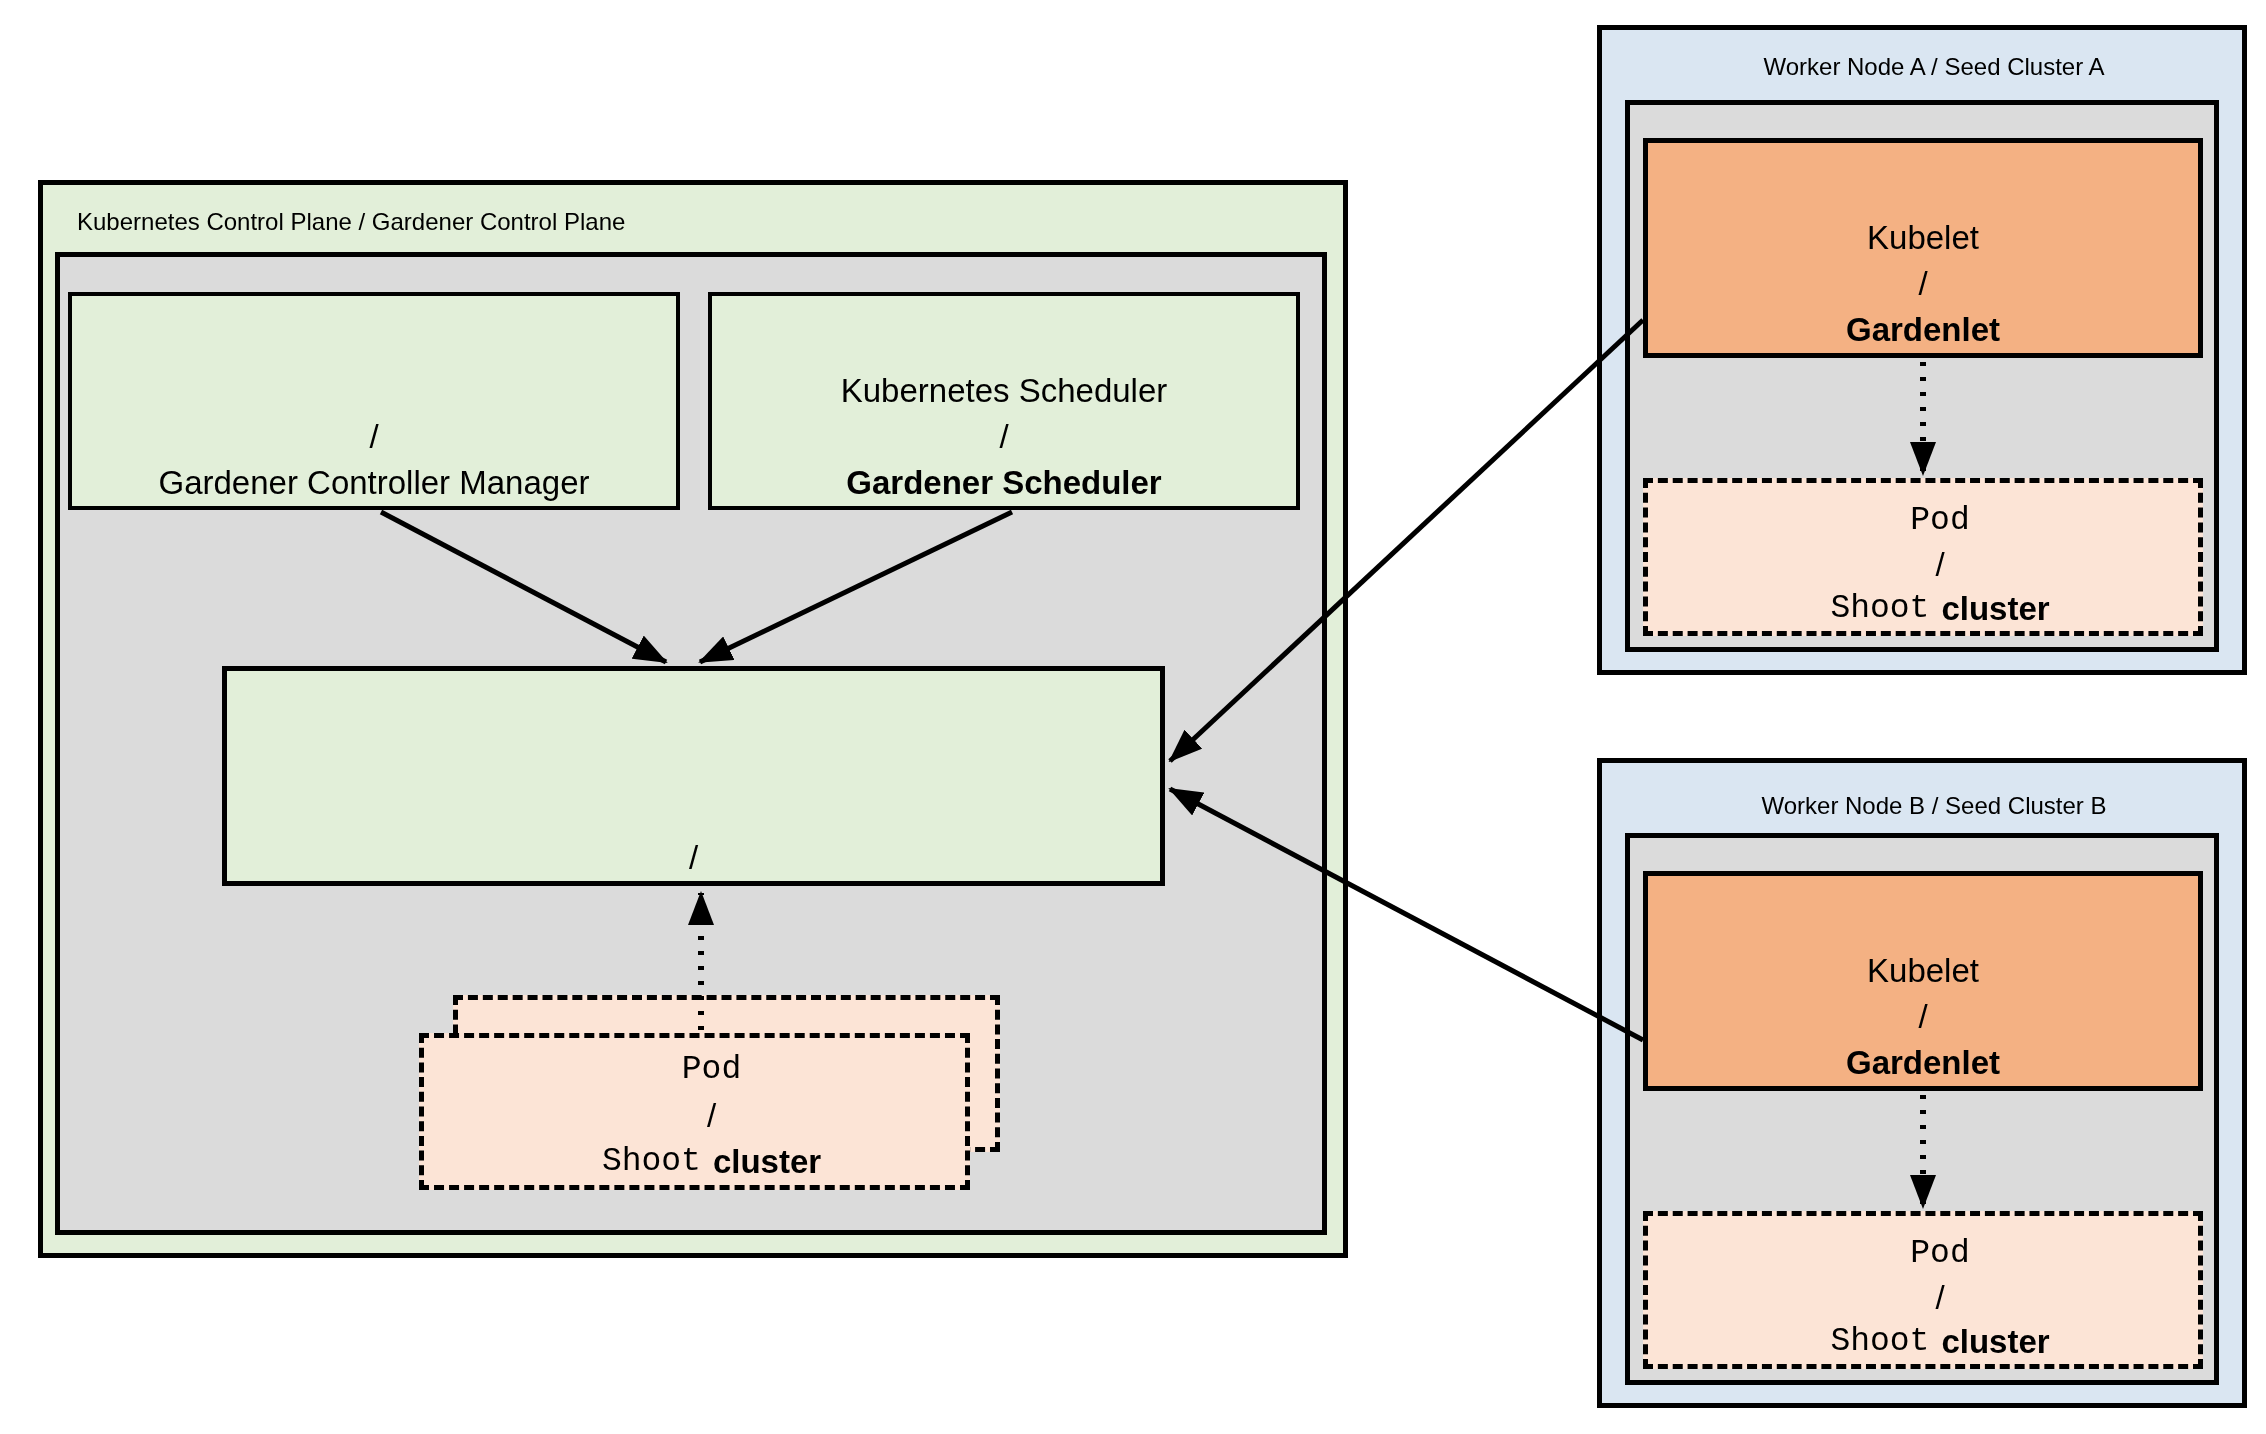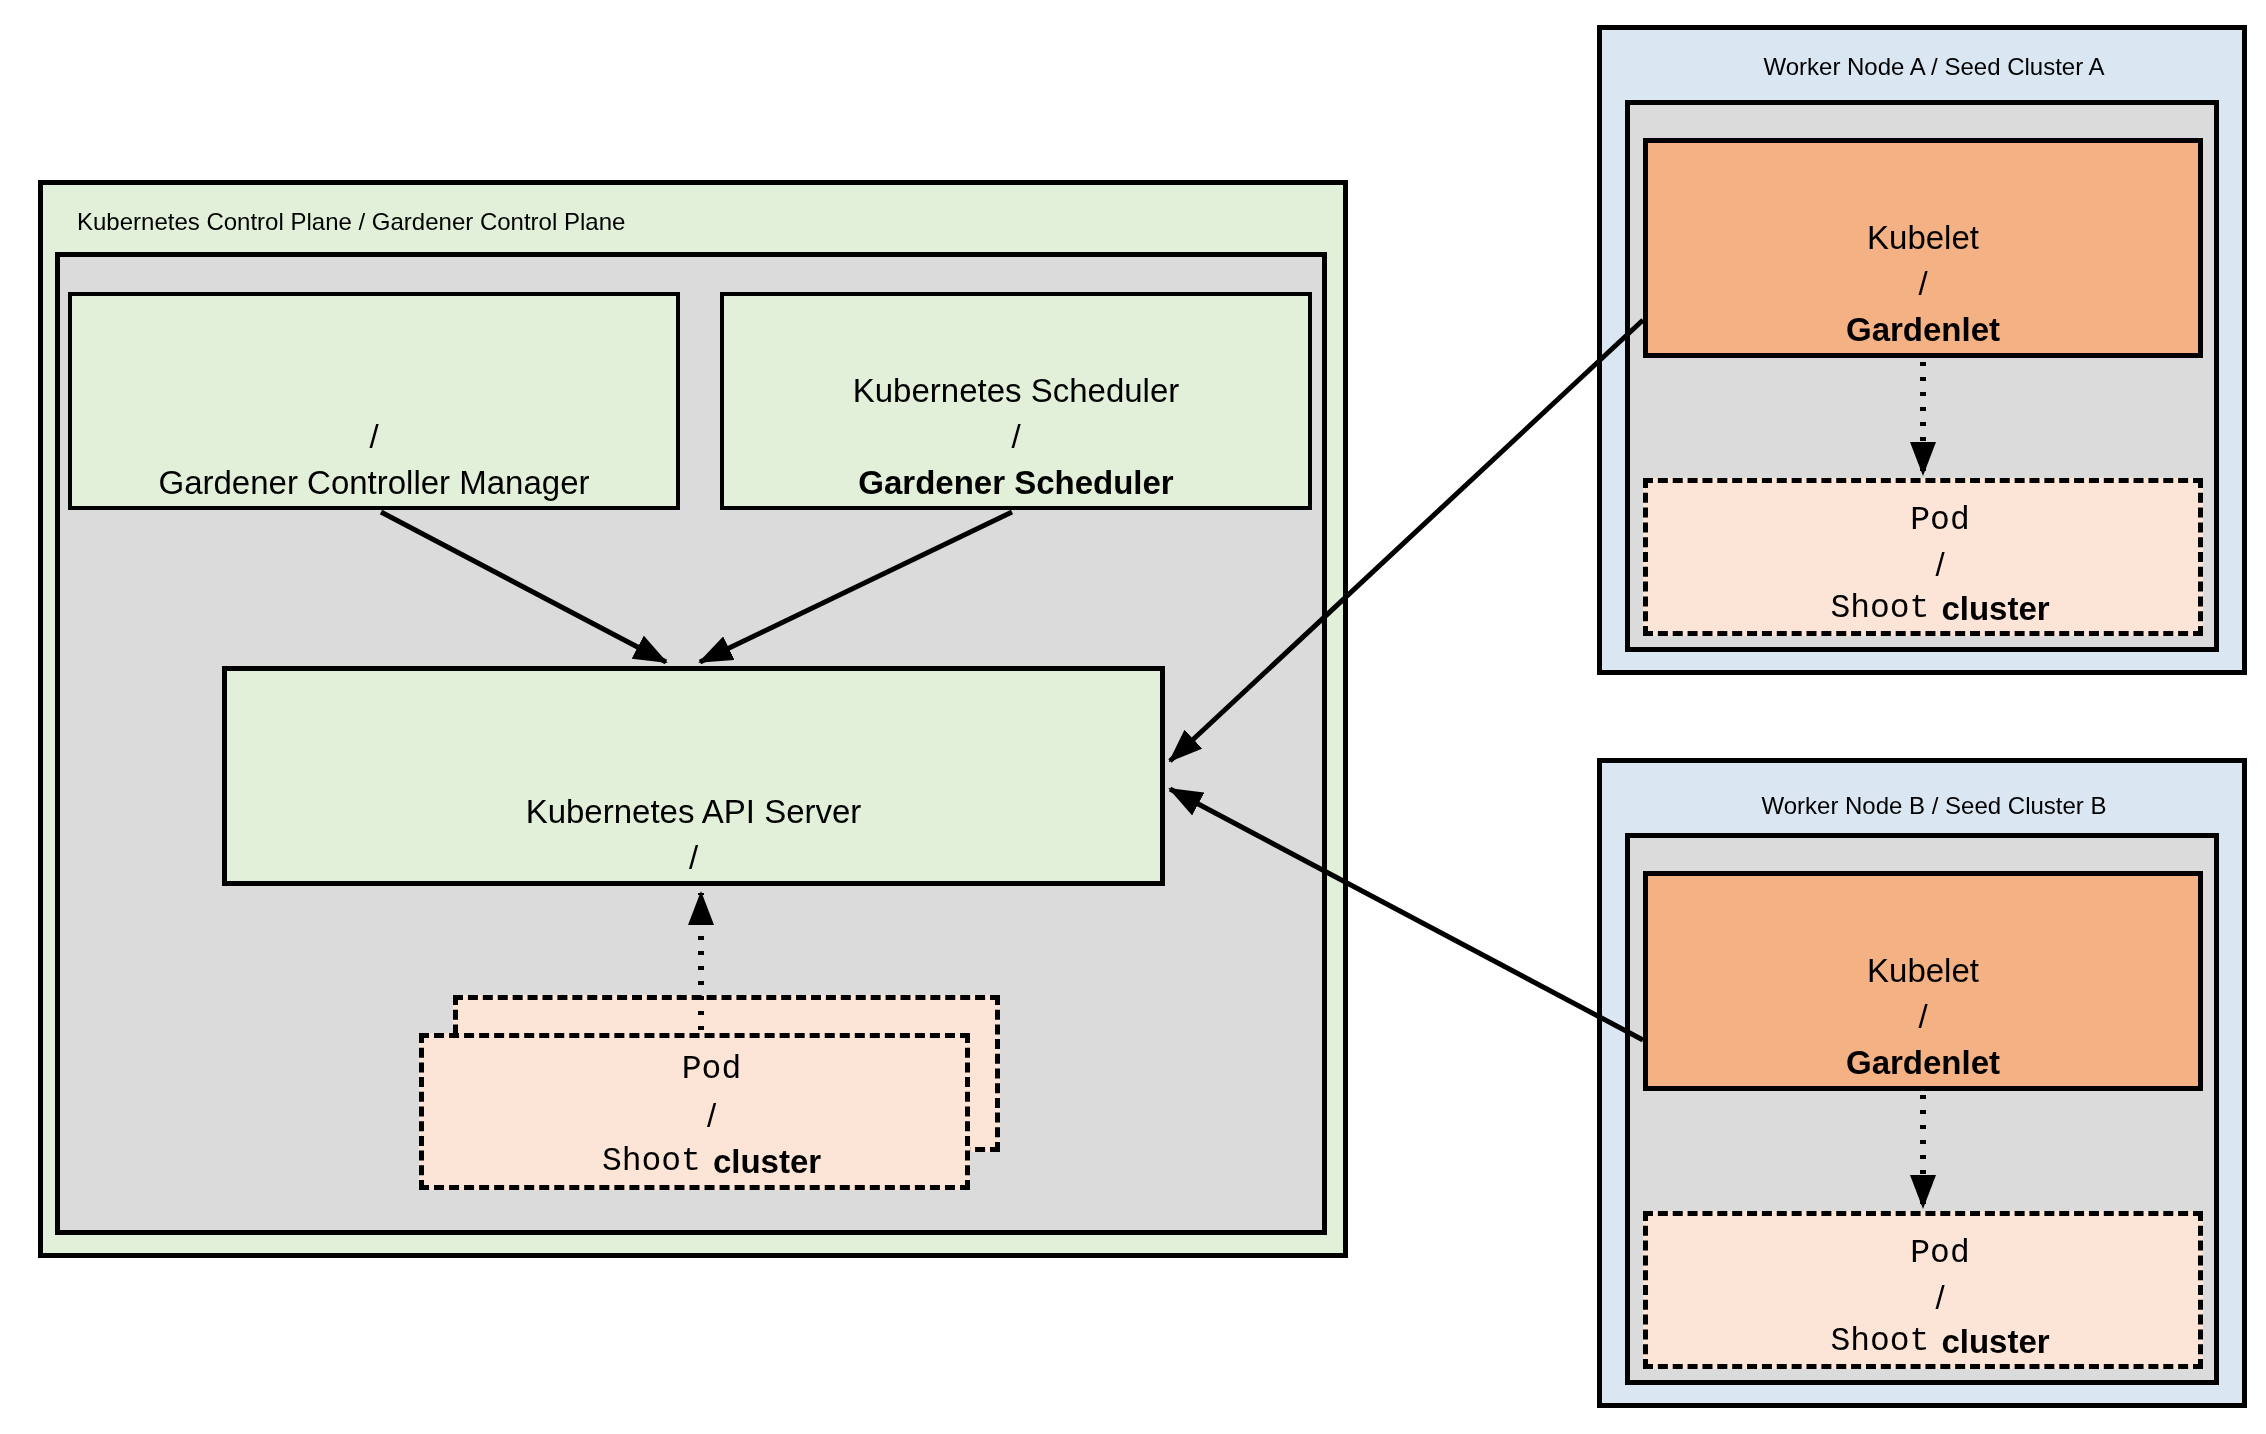--- a/index.html
+++ b/index.html
@@ -31,28 +31,27 @@
     <div class="abs ttl" style="left:10px;top:14px;">Kubernetes Control Plane / Gardener Control Plane</div>
   </div>
 
   <div class="abs graybg bd5" style="left:55px;top:252px;width:1272px;height:983px;"></div>
 
   <div class="abs green bd4 center" style="left:68px;top:292px;width:612px;height:218px;">
     <div class="lbl">/</div>
     <div class="lbl">Gardener Controller Manager</div>
   </div>
 
-  <div class="abs green bd4 center" style="left:708px;top:292px;width:592px;height:218px;margin-left:12px;">
+  <div class="abs green bd4 center" style="left:708px;top:292px;width:592px;height:218px;">
     <div class="lbl">Kubernetes Scheduler</div>
     <div class="lbl">/</div>
     <div class="lbl b">Gardener Scheduler</div>
   </div>
 
   <div class="abs green bd5 center" style="left:222px;top:666px;width:943px;height:220px;">
-    <div class="lbl">Kubernetes API Server</div>
     <div class="lbl">/</div>
   </div>
 
   <div class="abs peach dashed" style="left:453px;top:995px;width:547px;height:157px;"></div>
   <div class="abs peach dashed center" style="left:419px;top:1033px;width:551px;height:157px;">
     <div class="lbl mono">Pod</div>
     <div class="lbl">/</div>
     <div class="row">
       <span class="lbl mono">Shoot</span>
       <span class="lbl b">cluster</span>

